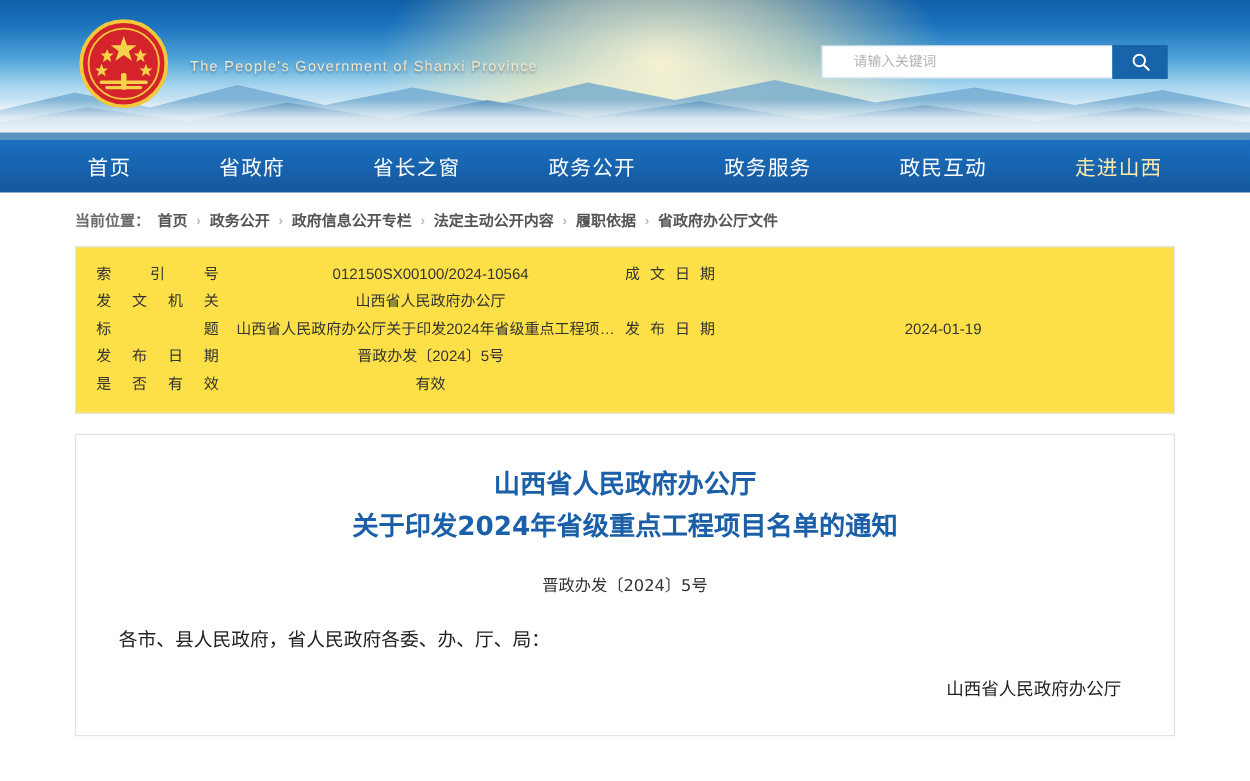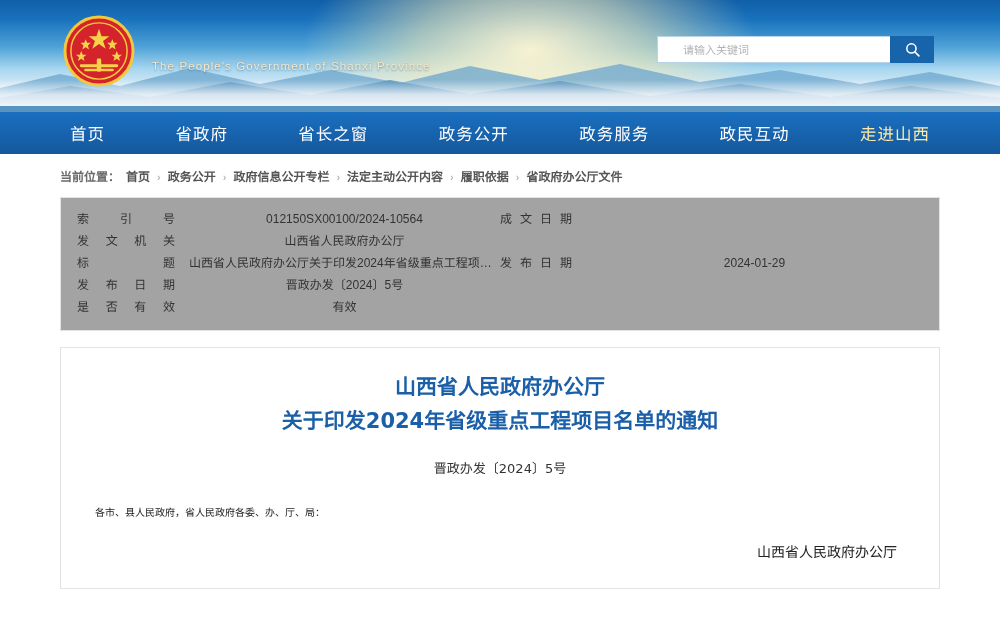--- a/index.html
+++ b/index.html
@@ -54,21 +54,21 @@
     left: 150px; top: 18px;
     color: #fffbe8;
     font-size: 37px;
     font-weight: bold;
     letter-spacing: 3px;
     text-shadow: 0 1px 3px rgba(0,40,90,.45);
     font-family: "DejaVu Sans", "Liberation Sans", sans-serif;
   }
   .site-subtitle {
     position: absolute;
-    left: 152px; top: 60px;
+    left: 152px; top: 48px;
     color: #f3e6c8;
     font-size: 11.5px;
     letter-spacing: 1.1px;
     text-shadow: 0 1px 2px rgba(0,40,90,.4);
   }
 
   .search-wrap {
     position: absolute;
     right: 66px; top: 36px;
     display: flex;
@@ -152,21 +152,21 @@
   .crumb .sep {
     color: #bbb;
     margin: 0 7px;
     font-size: 11px;
   }
 
   .meta-box {
     width: 880px;
     margin: 10px auto 0 auto;
     border: 1px solid #e2e2e2;
-    background: #a3a3a3;
+    background: #fde047;
     padding: 10px 16px 12px 16px;
     display: flex;
   }
   .meta-col { width: 50%; }
   .meta-row {
     display: flex;
     font-size: 12px;
     color: #333;
     line-height: 22px;
     min-height: 22px;
@@ -206,21 +206,21 @@
   }
   .doc-number {
     text-align: center;
     color: #333;
     font-size: 13px;
     margin-top: 20px;
     font-family: "DejaVu Sans", "Liberation Sans", sans-serif;
   }
   .doc-body {
     margin-top: 22px;
-    font-size: 10px;
+    font-size: 15px;
     color: #222;
     line-height: 27px;
     font-family: "DejaVu Sans", "Liberation Sans", sans-serif;
   }
   .doc-body p { margin: 0 0 2px 0; }
   .doc-body p.indent { text-indent: 2em; }
   .sign {
     margin-top: 14px;
     text-align: right;
     font-size: 14px;
@@ -326,21 +326,21 @@
     <div class="meta-col right">
       <div class="meta-row">
         <span class="k">成文日期</span>
       </div>
       <div class="meta-row">
         <span class="k"></span>
         <span class="v"></span>
       </div>
       <div class="meta-row">
         <span class="k">发布日期</span>
-        <span class="v">2024-01-29</span>
+        <span class="v">2024-01-19</span>
       </div>
       <div class="meta-row">
         <span class="k"></span>
         <span class="v"></span>
       </div>
     </div>
   </div>
 
   <div class="doc-box">
     <div class="doc-title">山西省人民政府办公厅</div>

